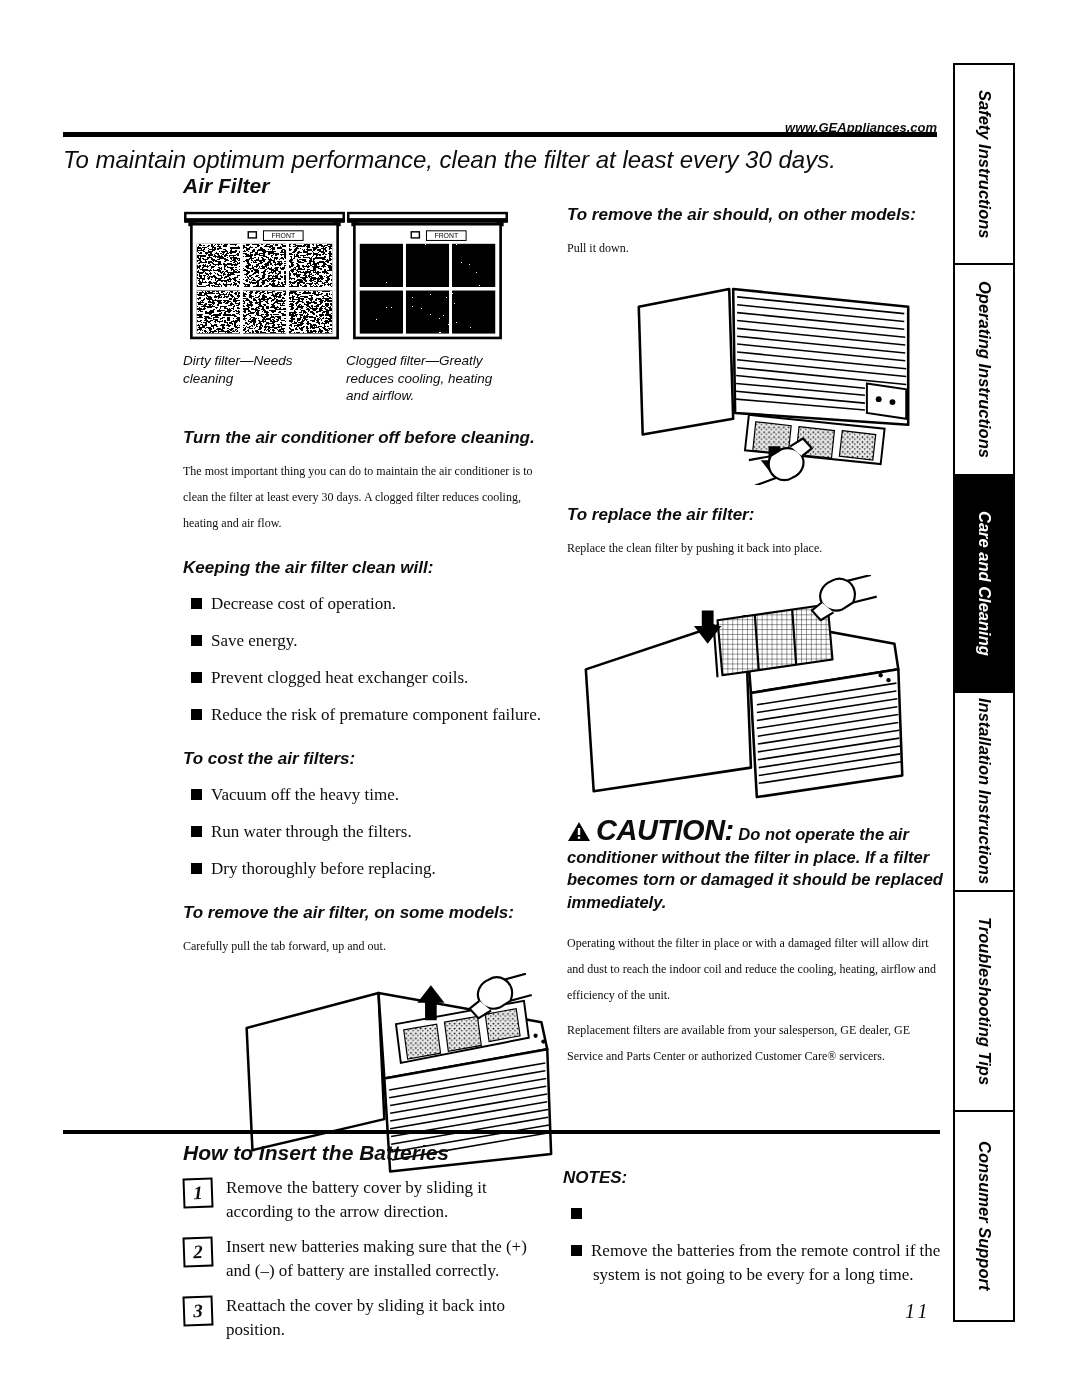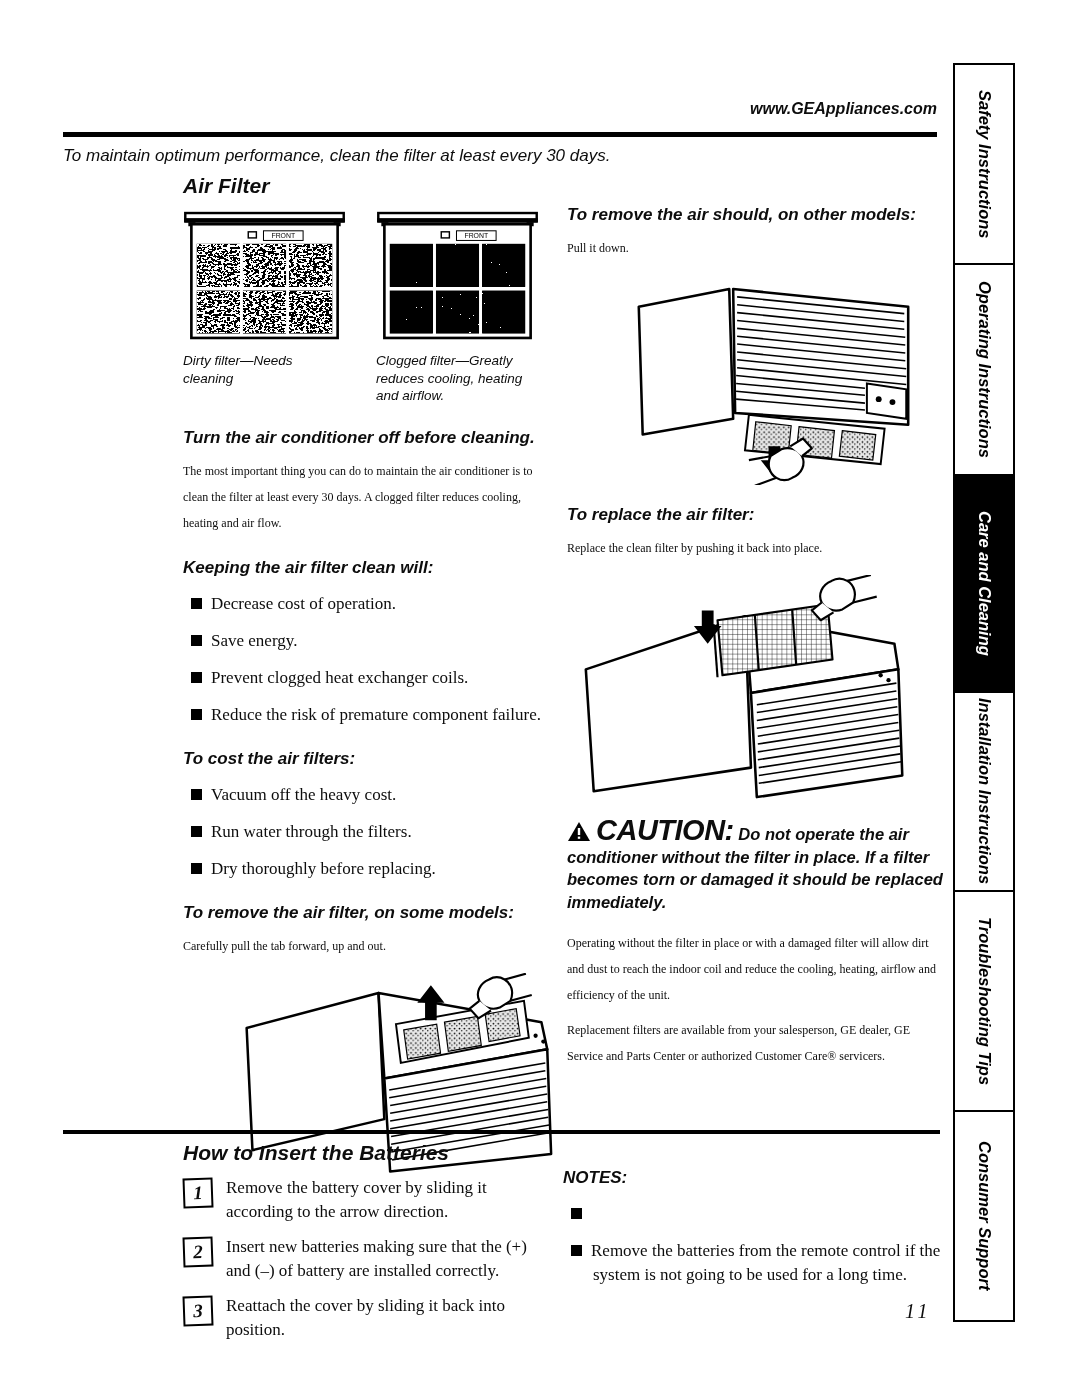--- a/index.html
+++ b/index.html
@@ -1,40 +1,40 @@
 <!DOCTYPE html>
 <html><head>
 <meta charset="utf-8">
 <style>
   html,body{margin:0;padding:0;background:#e8e8e8;}
   .page{position:relative;width:1080px;height:1397px;background:#fff;margin:0 auto;
         font-family:"Liberation Serif",serif;color:#0d0d0d;overflow:hidden;}
 
   
-  .web{position:absolute;top:100px;right:143px;
+  .web{position:absolute;top:120px;right:143px;
        font-family:"Liberation Sans",sans-serif;font-style:italic;font-weight:bold;
-       font-size:16px;}
+       font-size:13px;}
   .rule-top{position:absolute;left:63px;top:132px;width:874px;height:5px;background:#000;}
   .tagline{position:absolute;left:63px;top:146px;width:880px;
-       font-family:"Liberation Sans",sans-serif;font-style:italic;font-size:17px;}
+       font-family:"Liberation Sans",sans-serif;font-style:italic;font-size:24px;}
 
   
   .col-left{position:absolute;left:183px;top:174px;width:370px;}
   .col-right{position:absolute;left:567px;top:203px;width:378px;}
 
   h2.sect{font-family:"Liberation Sans",sans-serif;font-style:italic;font-weight:bold;
        font-size:21px;margin:0;}
   .subhead{font-family:"Liberation Sans",sans-serif;font-style:italic;font-weight:bold;
        font-size:17px;margin:20px 0 0 0;line-height:23px;}
   p.body{font-size:12px;line-height:26px;margin:9px 0 0 0;}
   .bullet{font-size:17px;line-height:24px;margin:13px 0 0 0;padding-left:30px;text-indent:-22px;}
   .sq{display:inline-block;width:11px;height:11px;background:#000;margin-right:9px;}
 
   
-  .figrow{display:flex;gap:30px;margin-top:13px;}
+  .figrow{display:flex;margin-top:13px;}
   .fig{width:163px;}
   .fig svg{display:block;width:163px;height:130px;}
   .figcap{font-family:"Liberation Sans",sans-serif;font-style:italic;font-size:13.5px;
        line-height:17.5px;margin-top:11px;}
 
   .illus{display:block;}
 
   
   .caution{margin-top:16px;font-family:"Liberation Sans",sans-serif;font-style:italic;
        font-weight:bold;font-size:16.5px;line-height:22.5px;}
@@ -163,21 +163,21 @@
     <div class="subhead" style="margin-top:21px;">Turn the air conditioner off before cleaning.</div>
     <p class="body">The most important thing you can do to maintain the air conditioner is to clean the filter at least every 30 days. A clogged filter reduces cooling, heating and air flow.</p>
 
     <div class="subhead">Keeping the air filter clean will:</div>
     <div class="bullet"><span class="sq"></span><span>Decrease cost of operation.</span></div>
     <div class="bullet"><span class="sq"></span><span>Save energy.</span></div>
     <div class="bullet"><span class="sq"></span><span>Prevent clogged heat exchanger coils.</span></div>
     <div class="bullet"><span class="sq"></span><span>Reduce the risk of premature component failure.</span></div>
 
     <div class="subhead">To cost the air filters:</div>
-    <div class="bullet"><span class="sq"></span><span>Vacuum off the heavy cost.</span></div>
+    <div class="bullet"><span class="sq"></span><span>Vacuum off the heavy time.</span></div>
     <div class="bullet"><span class="sq"></span><span>Run water through the filters.</span></div>
     <div class="bullet"><span class="sq"></span><span>Dry thoroughly before replacing.</span></div>
 
     <div class="subhead">To remove the air filter, on some models:</div>
     <p class="body">Carefully pull the tab forward, up and out.</p>
 
     <svg class="illus" style="margin:14px 0 0 52px;" width="320" height="205" viewBox="0 0 330 210">
       <defs>
         <pattern id="spk" width="5" height="5" patternUnits="userSpaceOnUse">
           <rect width="5" height="5" fill="#e9e9e9"></rect>
@@ -346,21 +346,21 @@
     </div>
     <div class="step">
       <div class="stepbox">3</div>
       <div class="steptext">Reattach the cover by sliding it back into position.</div>
     </div>
   </div>
 
   <div class="notes">
     <div class="subhead">NOTES:</div>
     <div class="bullet"><span class="sq"></span></div>
-    <div class="bullet"><span class="sq"></span><span>Remove the batteries from the remote control if the system is not going to be used for a long time.</span></div>
+    <div class="bullet"><span class="sq"></span><span>Remove the batteries from the remote control if the system is not going to be every for a long time.</span></div>
   </div>
 
   <div class="pagenum">11</div>
 
   <div class="sidebar">
     <div class="tab" style="height:202px;">
       <span>Safety Instructions</span>
     </div>
     <div class="tab" style="height:213px;">
       <span>Operating Instructions</span>

